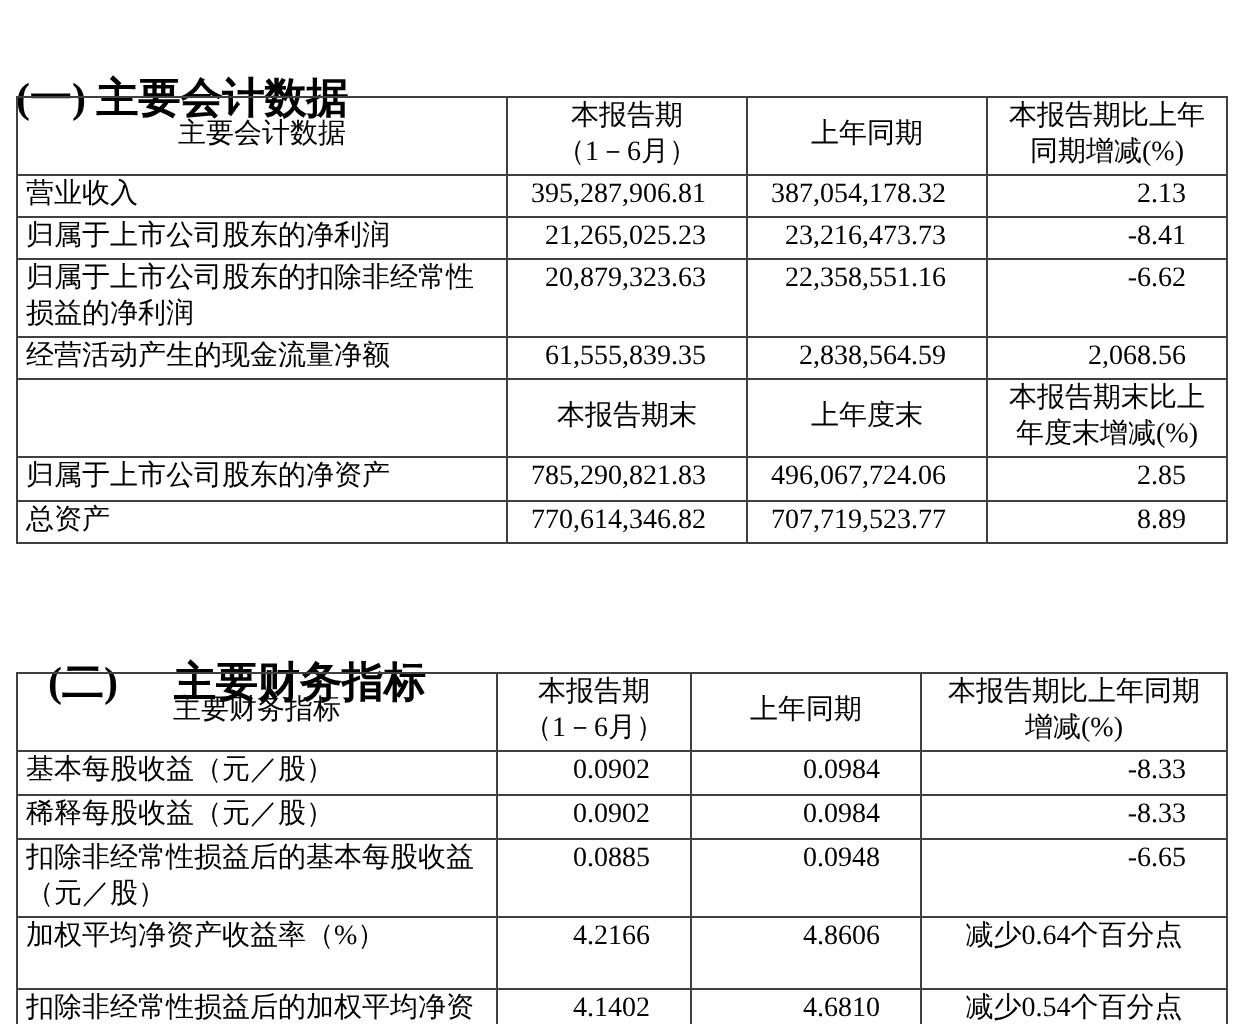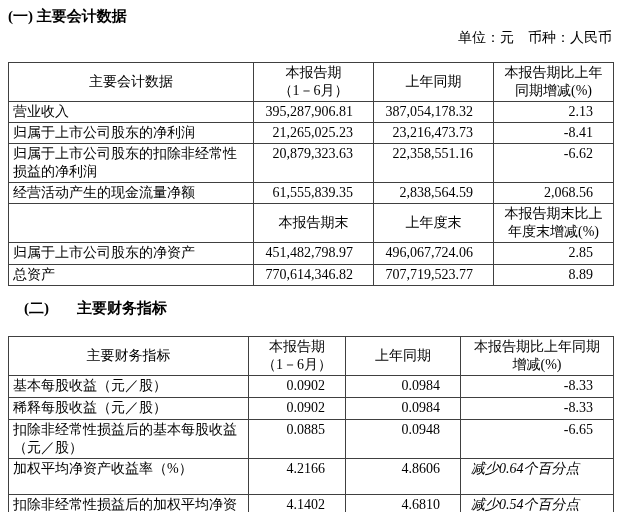--- a/index.html
+++ b/index.html
@@ -11,40 +11,41 @@
   .page {
     position: relative;
     width: 619px; height: 512px;
     font-family: "Liberation Serif", "DejaVu Serif", serif;
     color: #000000;
     background: #ffffff;
   }
   .sec-title {
     position: absolute;
     font-weight: bold;
-    font-size: 15px;
+    font-size: 21px;
     white-space: nowrap;
+    margin-top: 28px;
   }
   #sec1-title { left: 8px; top: 7px; }
   #sec2-title { left: 24px; top: 299px; }
   #sec2-title .t { margin-left: 28px; }
   .unit-note {
     position: absolute;
     top: 29px; right: 7px;
     font-size: 14px;
     white-space: nowrap;
   }
   table {
     position: absolute;
     left: 8px;
     border-collapse: collapse;
     table-layout: fixed;
     font-size: 14px;
   }
-  #table1 { top: 62px;  width: 605px; }
+  #table1 { top: 48px;  width: 605px; }
   #table2 { top: 336px; width: 605px; }
   td {
     border: 1px solid #404040;
     padding: 0;
     line-height: 18px;
     overflow: hidden;
   }
   .c-hdr {
     text-align: center;
     vertical-align: middle;
@@ -55,34 +56,32 @@
     text-align: left;
     vertical-align: top;
     padding: 1px 6px 1px 4px;
   }
   .c-num {
     text-align: right;
     vertical-align: top;
     padding: 1px 20px 1px 2px;
   }
   .c-center {
-    text-align: left;
+    text-align: center;
     vertical-align: top;
     padding: 1px 10px;
-    font-style: italic;
   }
 </style>
 </head>
 <body>
 
 <div class="page">
 
   <div class="sec-title" id="sec1-title">(一) 主要会计数据</div>
 
-  <div class="unit-note">单位：元　币种：人民币</div>
 
   <table id="table1">
     <colgroup>
       <col style="width:245px">
         <col style="width:120px">
         <col style="width:120px">
         <col style="width:120px">
     </colgroup>
     <tbody>
       <tr style="height:39px">
@@ -119,21 +118,21 @@
       </tr>
       <tr style="height:33px">
         <td class="c-hdr"></td>
         <td class="c-hdr">本报告期末</td>
         <td class="c-hdr">上年度末</td>
         <td class="c-hdr">本报告期末比上
 年度末增减(%)</td>
       </tr>
       <tr style="height:22px">
         <td class="c-label">归属于上市公司股东的净资产</td>
-        <td class="c-num">451,482,798.97</td>
+        <td class="c-num">785,290,821.83</td>
         <td class="c-num">496,067,724.06</td>
         <td class="c-num">2.85</td>
       </tr>
       <tr style="height:20px">
         <td class="c-label">总资产</td>
         <td class="c-num">770,614,346.82</td>
         <td class="c-num">707,719,523.77</td>
         <td class="c-num">8.89</td>
       </tr>
     </tbody>

